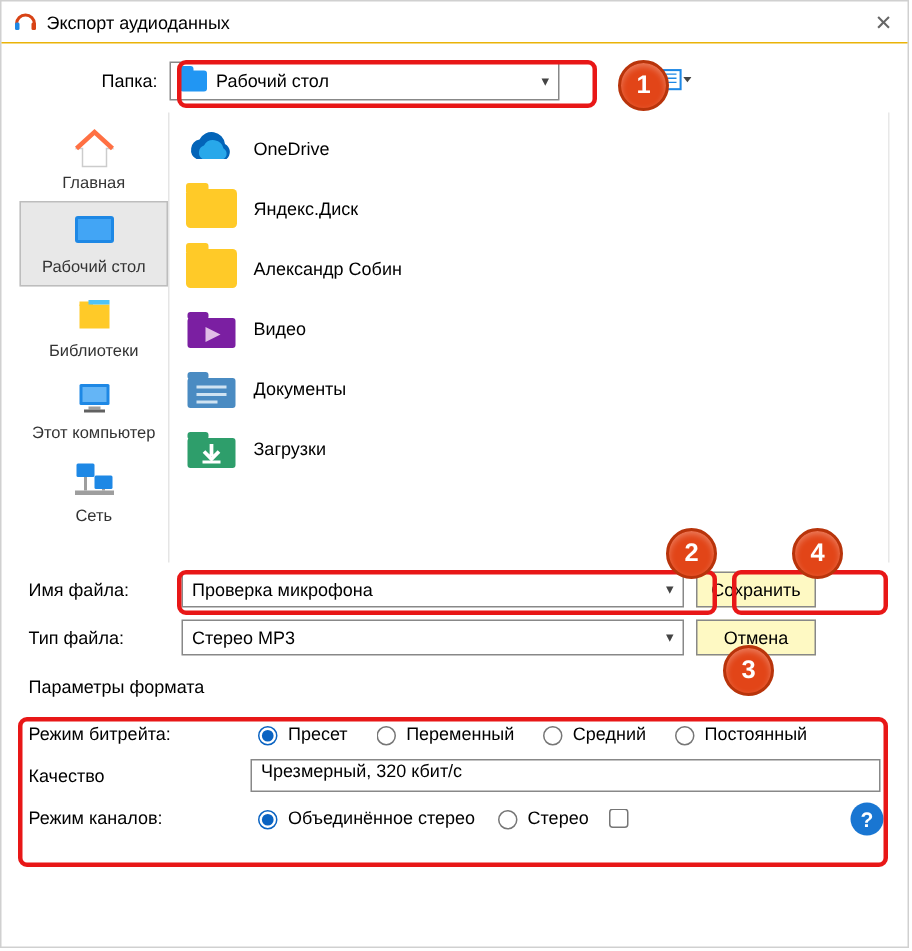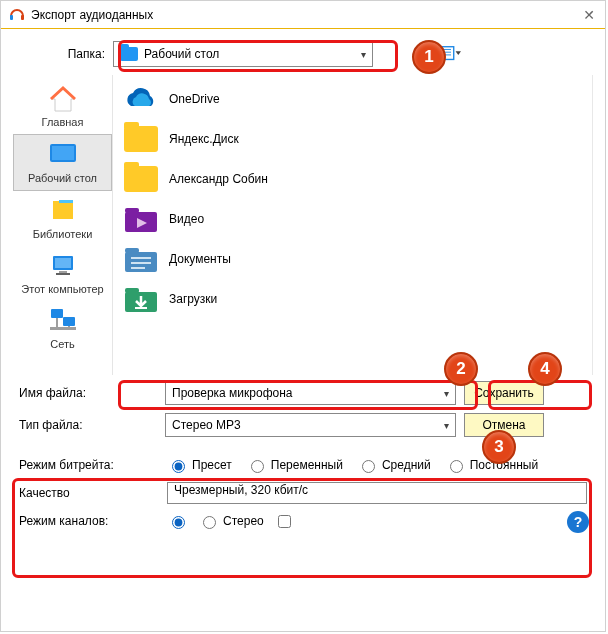--- a/index.html
+++ b/index.html
@@ -24,21 +24,21 @@
 .side-item .sico { width: 32px; height: 28px; margin-bottom: 3px; }
 .side-item.selected { background: #e8e8e8; border: 1px solid #bdbdbd; }
 .filelist { flex: 1; padding: 4px 6px; overflow: hidden; border-right: 1px solid #e8e8e8; }
 .frow { display: flex; align-items: center; height: 40px; padding: 2px 4px; font-size: 12px; gap: 10px; cursor: pointer; }
 .frow .fi { width: 36px; height: 30px; display: flex; align-items: center; justify-content: center; }
 .folder-icon { width: 34px; height: 26px; border-radius: 3px; position: relative; }
 .folder-icon::before { content:""; position:absolute; top:-4px; left:0; width:15px; height:6px; border-radius:2px 2px 0 0; background: inherit; }
 
 .below { display: grid; grid-template-columns: 100px 335px 80px; gap: 8px 8px; align-items: center; font-size: 12px; margin-top: 6px; }
 .below .lbl { text-align: left; padding-left: 6px; }
-.tinput { height: 24px; border: 1px solid #888; background: #fff; display: flex; align-items: center; padding: 0 6px; font-size: 12px; margin-left: 44px; }
+.tinput { height: 24px; border: 1px solid #888; background: #fff; display: flex; align-items: center; padding: 0 6px; font-size: 12px; }
 .tinput .arrow { margin-left: auto; font-size: 10px; color: #444; }
 .btn { height: 24px; border: 1px solid #888; background: #fef9c3; display: flex; align-items: center; justify-content: center; font-size: 12px; cursor: pointer; }
 
 .format-section { margin-top: 14px; padding: 0 6px; font-size: 12px; }
 .format-section h4 { margin: 0 0 10px 0; font-weight: normal; font-size: 12px; }
 .frow2 { display: flex; align-items: center; height: 28px; gap: 0; }
 .frow2 .flbl { width: 148px; }
 .radios { display: flex; gap: 14px; align-items: center; }
 .radio { display: flex; align-items: center; gap: 4px; font-size: 12px; }
 .radio input { accent-color: #0a63c2; }
@@ -210,20 +210,21 @@
 
       <div class="lbl">Тип файла:</div>
       <div class="tinput">
         <span>Стерео MP3</span>
         <span class="arrow">▾</span>
       </div>
       <div class="btn">Отмена</div>
     </div>
 
     <div class="format-section">
+      <h4>Параметры формата</h4>
 
       <div class="frow2">
         <div class="flbl">Режим битрейта:</div>
         <div class="radios">
           <label class="radio">
               <input type="radio" name="br" checked="" style="">
               <span>Пресет</span>
             </label>
           <label class="radio">
               <input type="radio" name="br" style="">
@@ -245,20 +246,21 @@
         <div class="qinput">
           <span>Чрезмерный, 320 кбит/с</span>
         </div>
       </div>
 
       <div class="frow2">
         <div class="flbl">Режим каналов:</div>
         <div class="radios" style="gap:10px;">
           <label class="radio">
               <input type="radio" name="ch" checked="" style="">
+              <span>Объединённое стерео</span>
             </label>
           <label class="radio">
               <input type="radio" name="ch" style="">
               <span>Стерео</span>
             </label>
           <label class="chk">
               <input type="checkbox" style="">
             </label>
         </div>
       </div>

